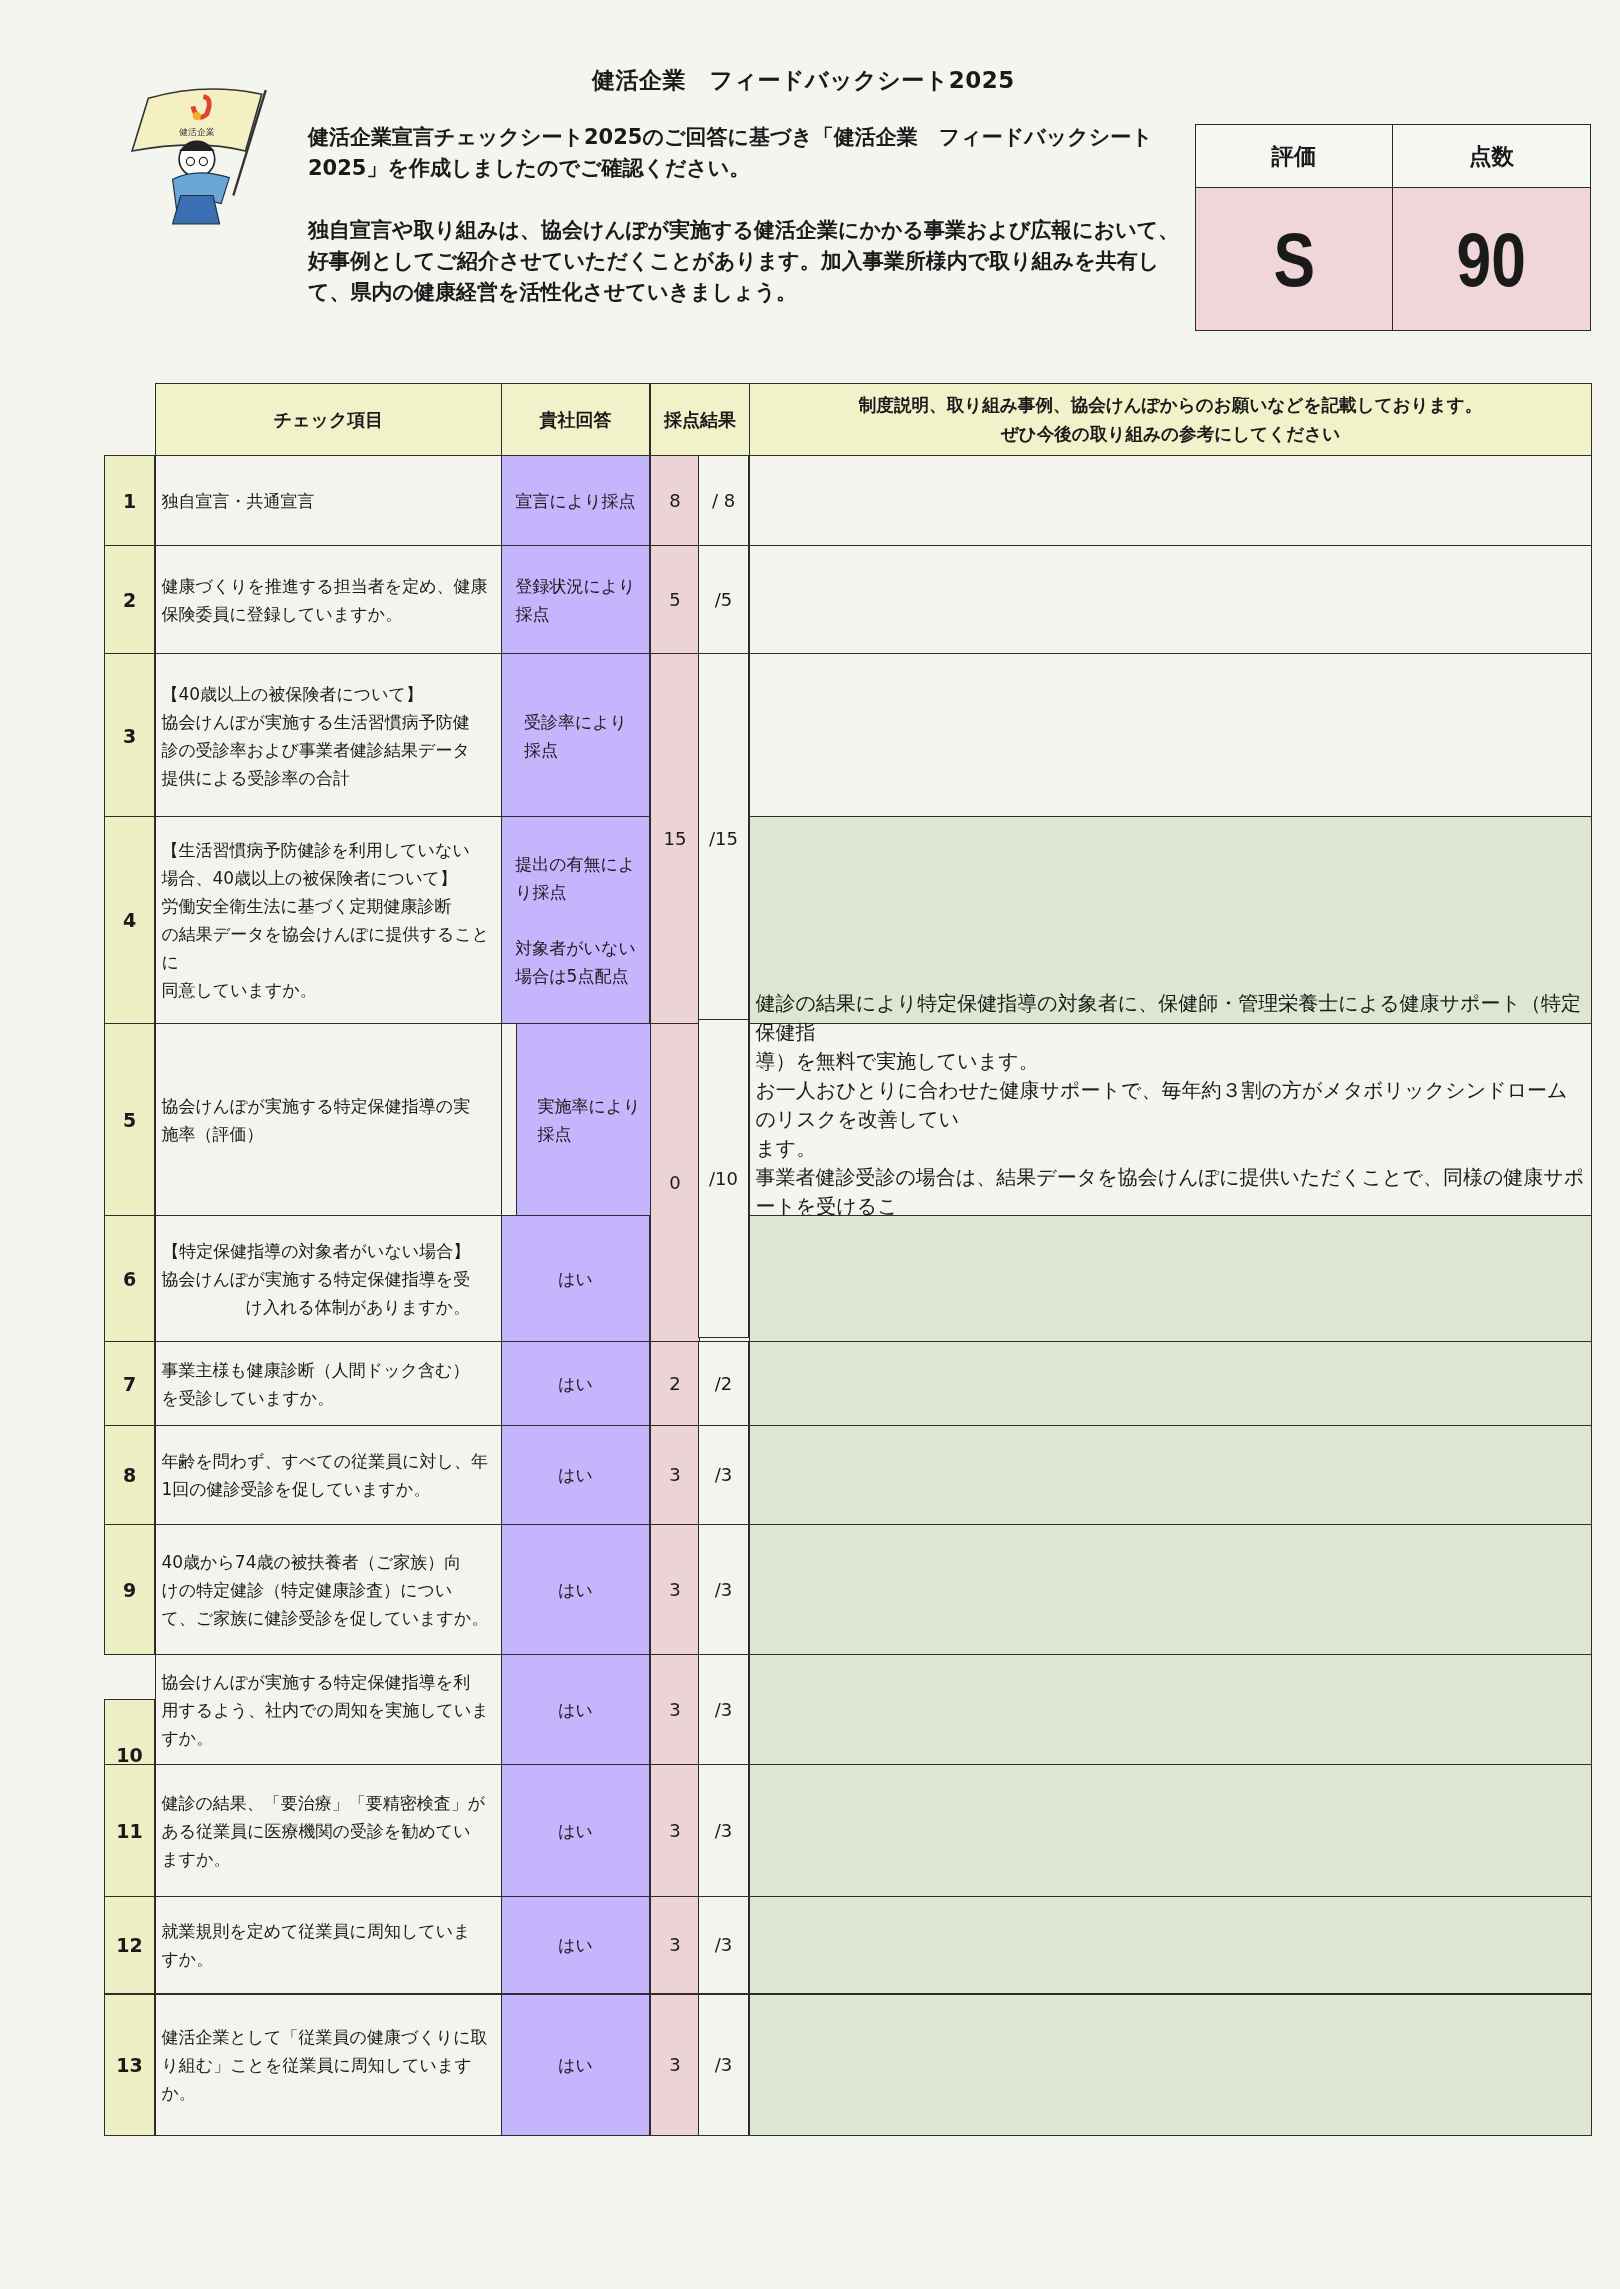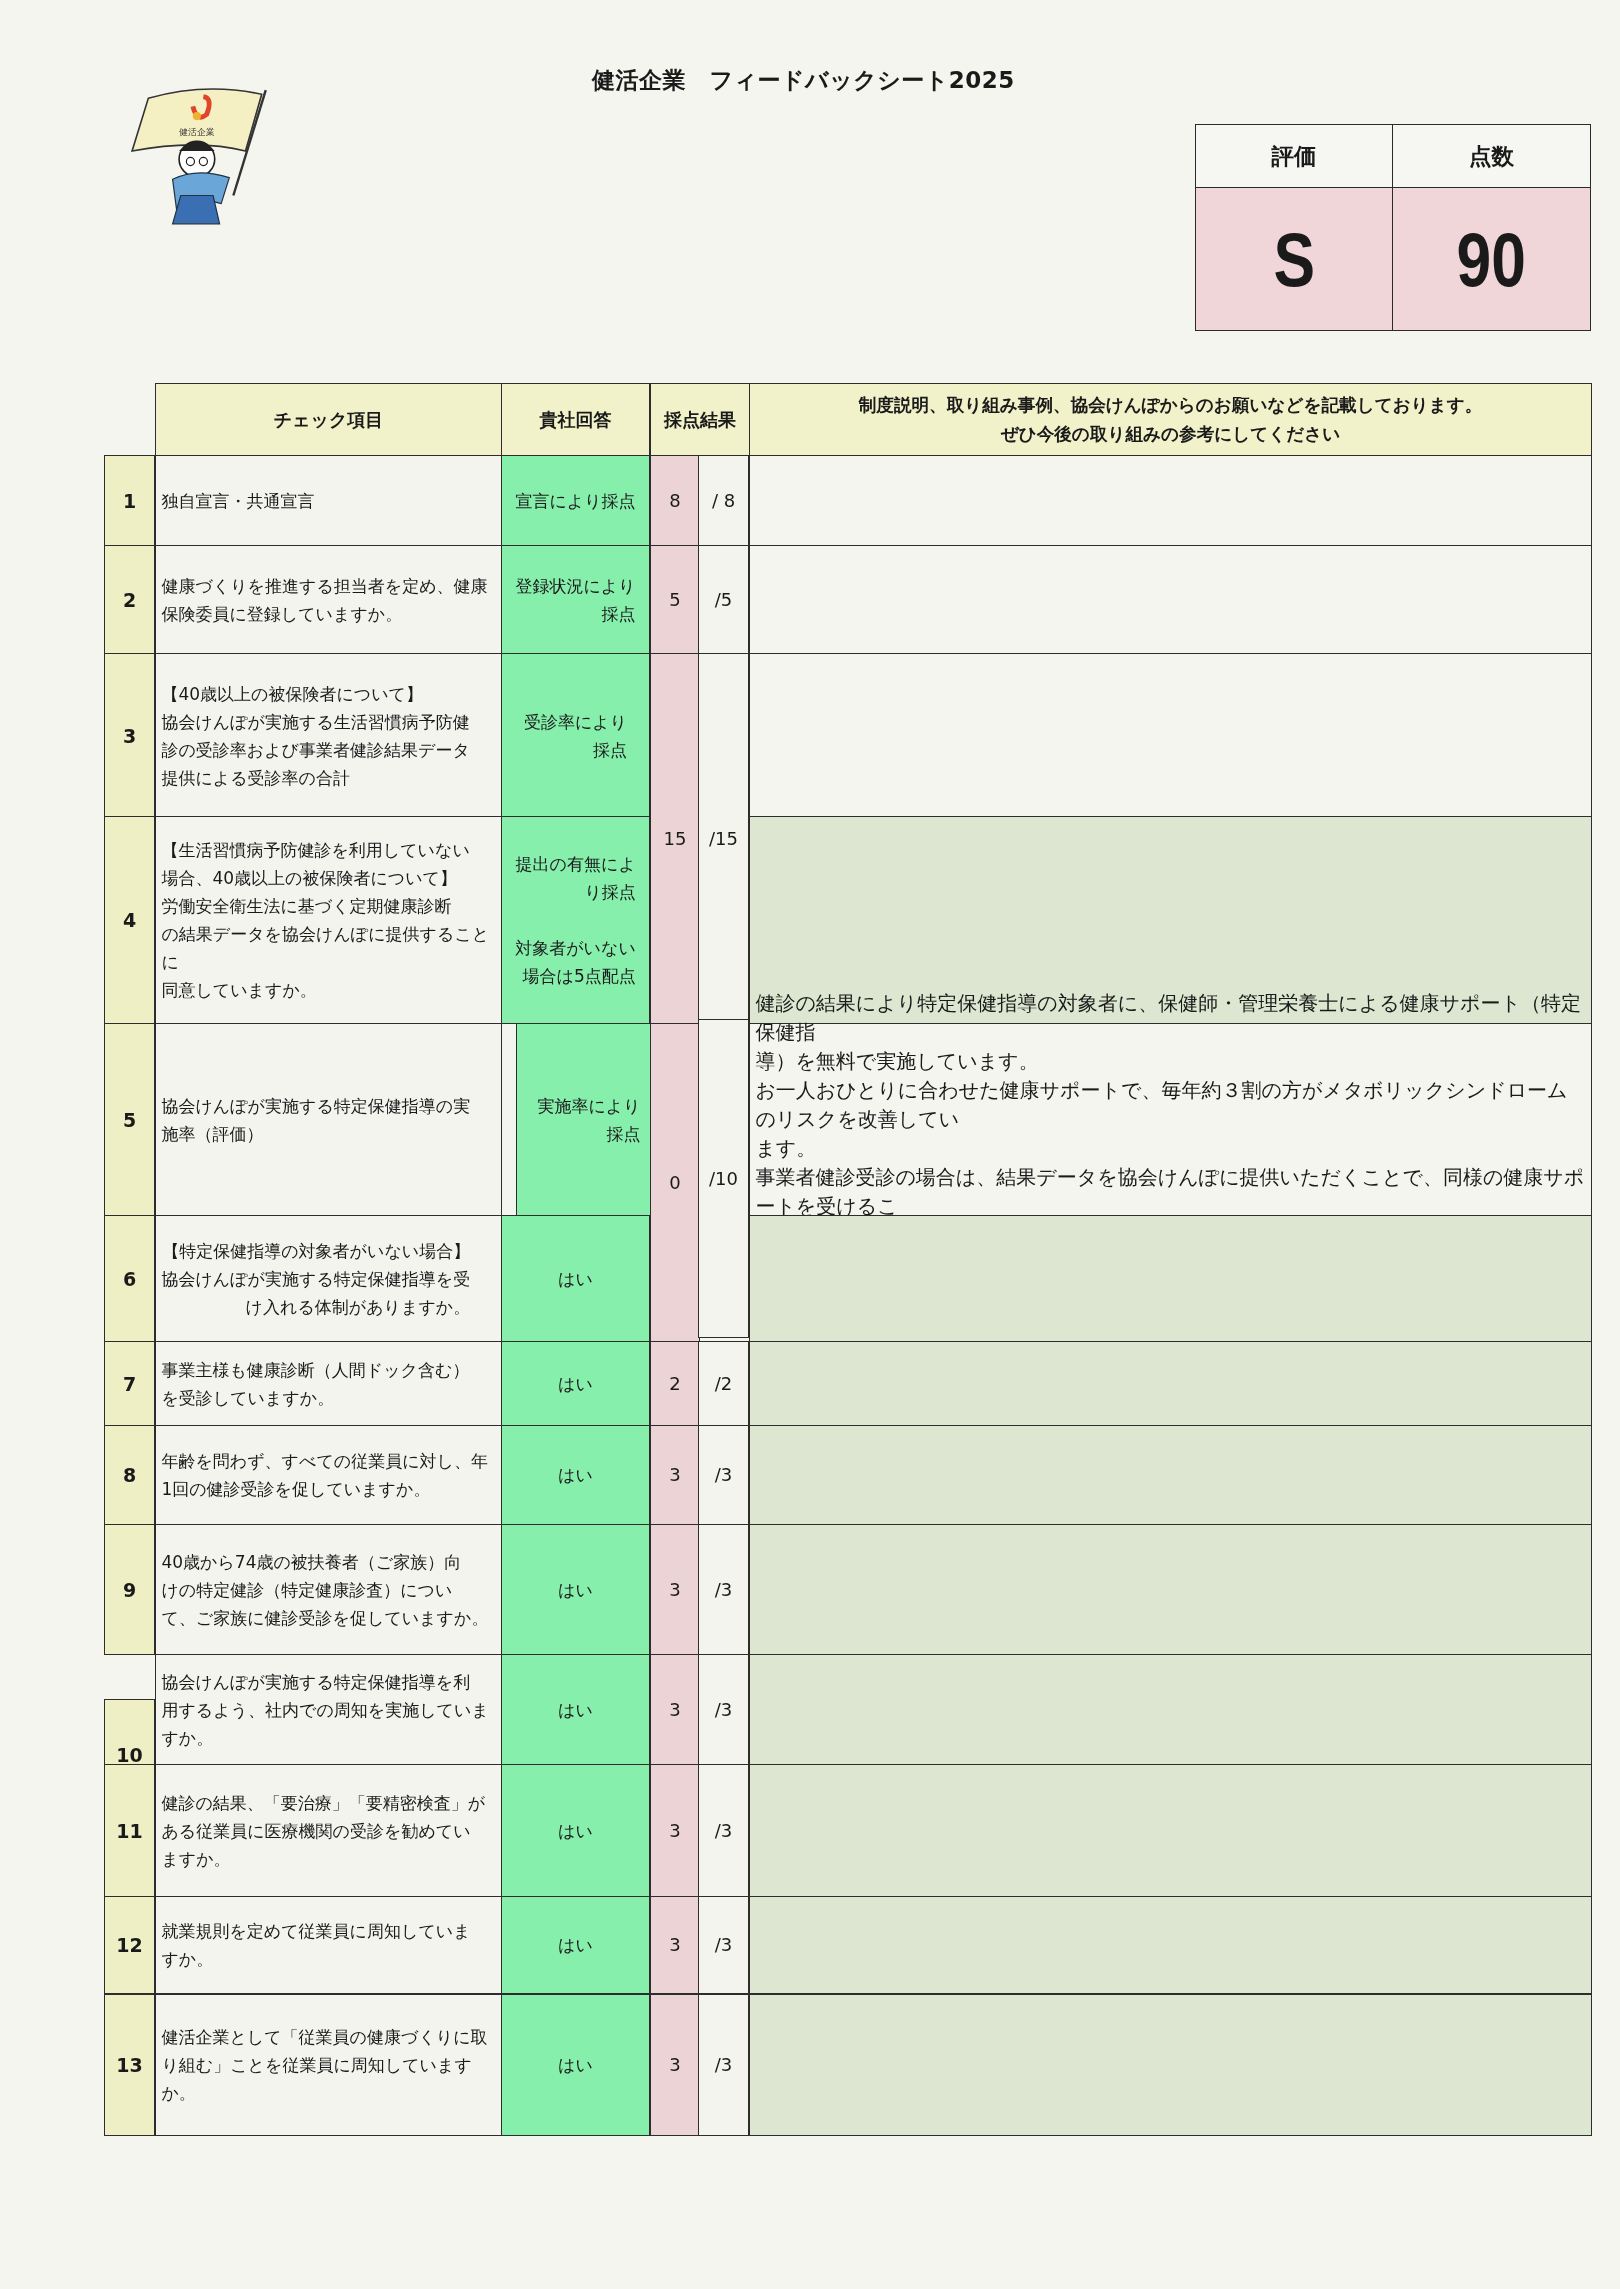--- a/index.html
+++ b/index.html
@@ -45,21 +45,21 @@
   .cell {
     position: absolute; box-sizing: border-box;
     border: 1.4px solid #2d2d2d;
     display: flex; align-items: center;
     font-size: 17px; line-height: 28px;
   }
   .hdr { background: #f1f2c9; font-weight: bold; justify-content: center; text-align: center; font-size: 18px; }
   .hdr.notes { flex-direction: column; line-height: 29px; font-size: 17.6px; }
   .num { background: #eeefc4; justify-content: center; font-weight: bold; font-size: 19px; }
   .item { background: #f4f4ef; padding: 0 5.4px; white-space: pre-line; }
-  .ans { background: #86efac; justify-content: center; text-align: right; white-space: pre-line; }
+  .ans { background: #c4b5fd; justify-content: center; text-align: left; white-space: pre-line; }
   .score { background: #ecd3d6; justify-content: center; font-size: 18px; }
   .max { background: #f4f4ef; justify-content: center; font-size: 18px; }
   .note { background: #f5f5f0; padding: 0 5.4px; white-space: pre-line; font-size: 20px; line-height: 29px; align-items: center; }
   .note.green { background: #dce6d0; }
   .note.white { background: #f5f5f0; }
 </style>
 </head>
 <body>
 
 <div class="page">
@@ -73,20 +73,24 @@
     <circle cx="100" cy="105" r="22" fill="#fff" stroke="#222" stroke-width="2"></circle>
     <path d="M78 95 Q100 70 122 95" fill="#222"></path>
     <circle cx="92" cy="108" r="5" fill="none" stroke="#222" stroke-width="1.5"></circle>
     <circle cx="108" cy="108" r="5" fill="none" stroke="#222" stroke-width="1.5"></circle>
     <path d="M70 130 Q100 115 140 128 L130 160 Q100 150 75 168 Z" fill="#6aa6d8" stroke="#234" stroke-width="1.5"></path>
     <path d="M80 150 L120 150 L128 185 L70 185 Z" fill="#3b6fb3" stroke="#234" stroke-width="1.5"></path>
   </svg>
 
   <div class="title">健活企業　フィードバックシート2025</div>
 
+  <div class="intro">
+    <p>健活企業宣言チェックシート2025のご回答に基づき「健活企業　フィードバックシート2025」を作成しましたのでご確認ください。</p>
+    <p>独自宣言や取り組みは、協会けんぽが実施する健活企業にかかる事業および広報において、好事例としてご紹介させていただくことがあります。加入事業所様内で取り組みを共有して、県内の健康経営を活性化させていきましょう。</p>
+  </div>
 
   <div class="rating">
     <div class="h c1">評価</div>
     <div class="h">点数</div>
     <div class="v c1">
         <span>S</span>
       </div>
     <div class="v" style="transform:none">
         <span>90</span>
       </div>

